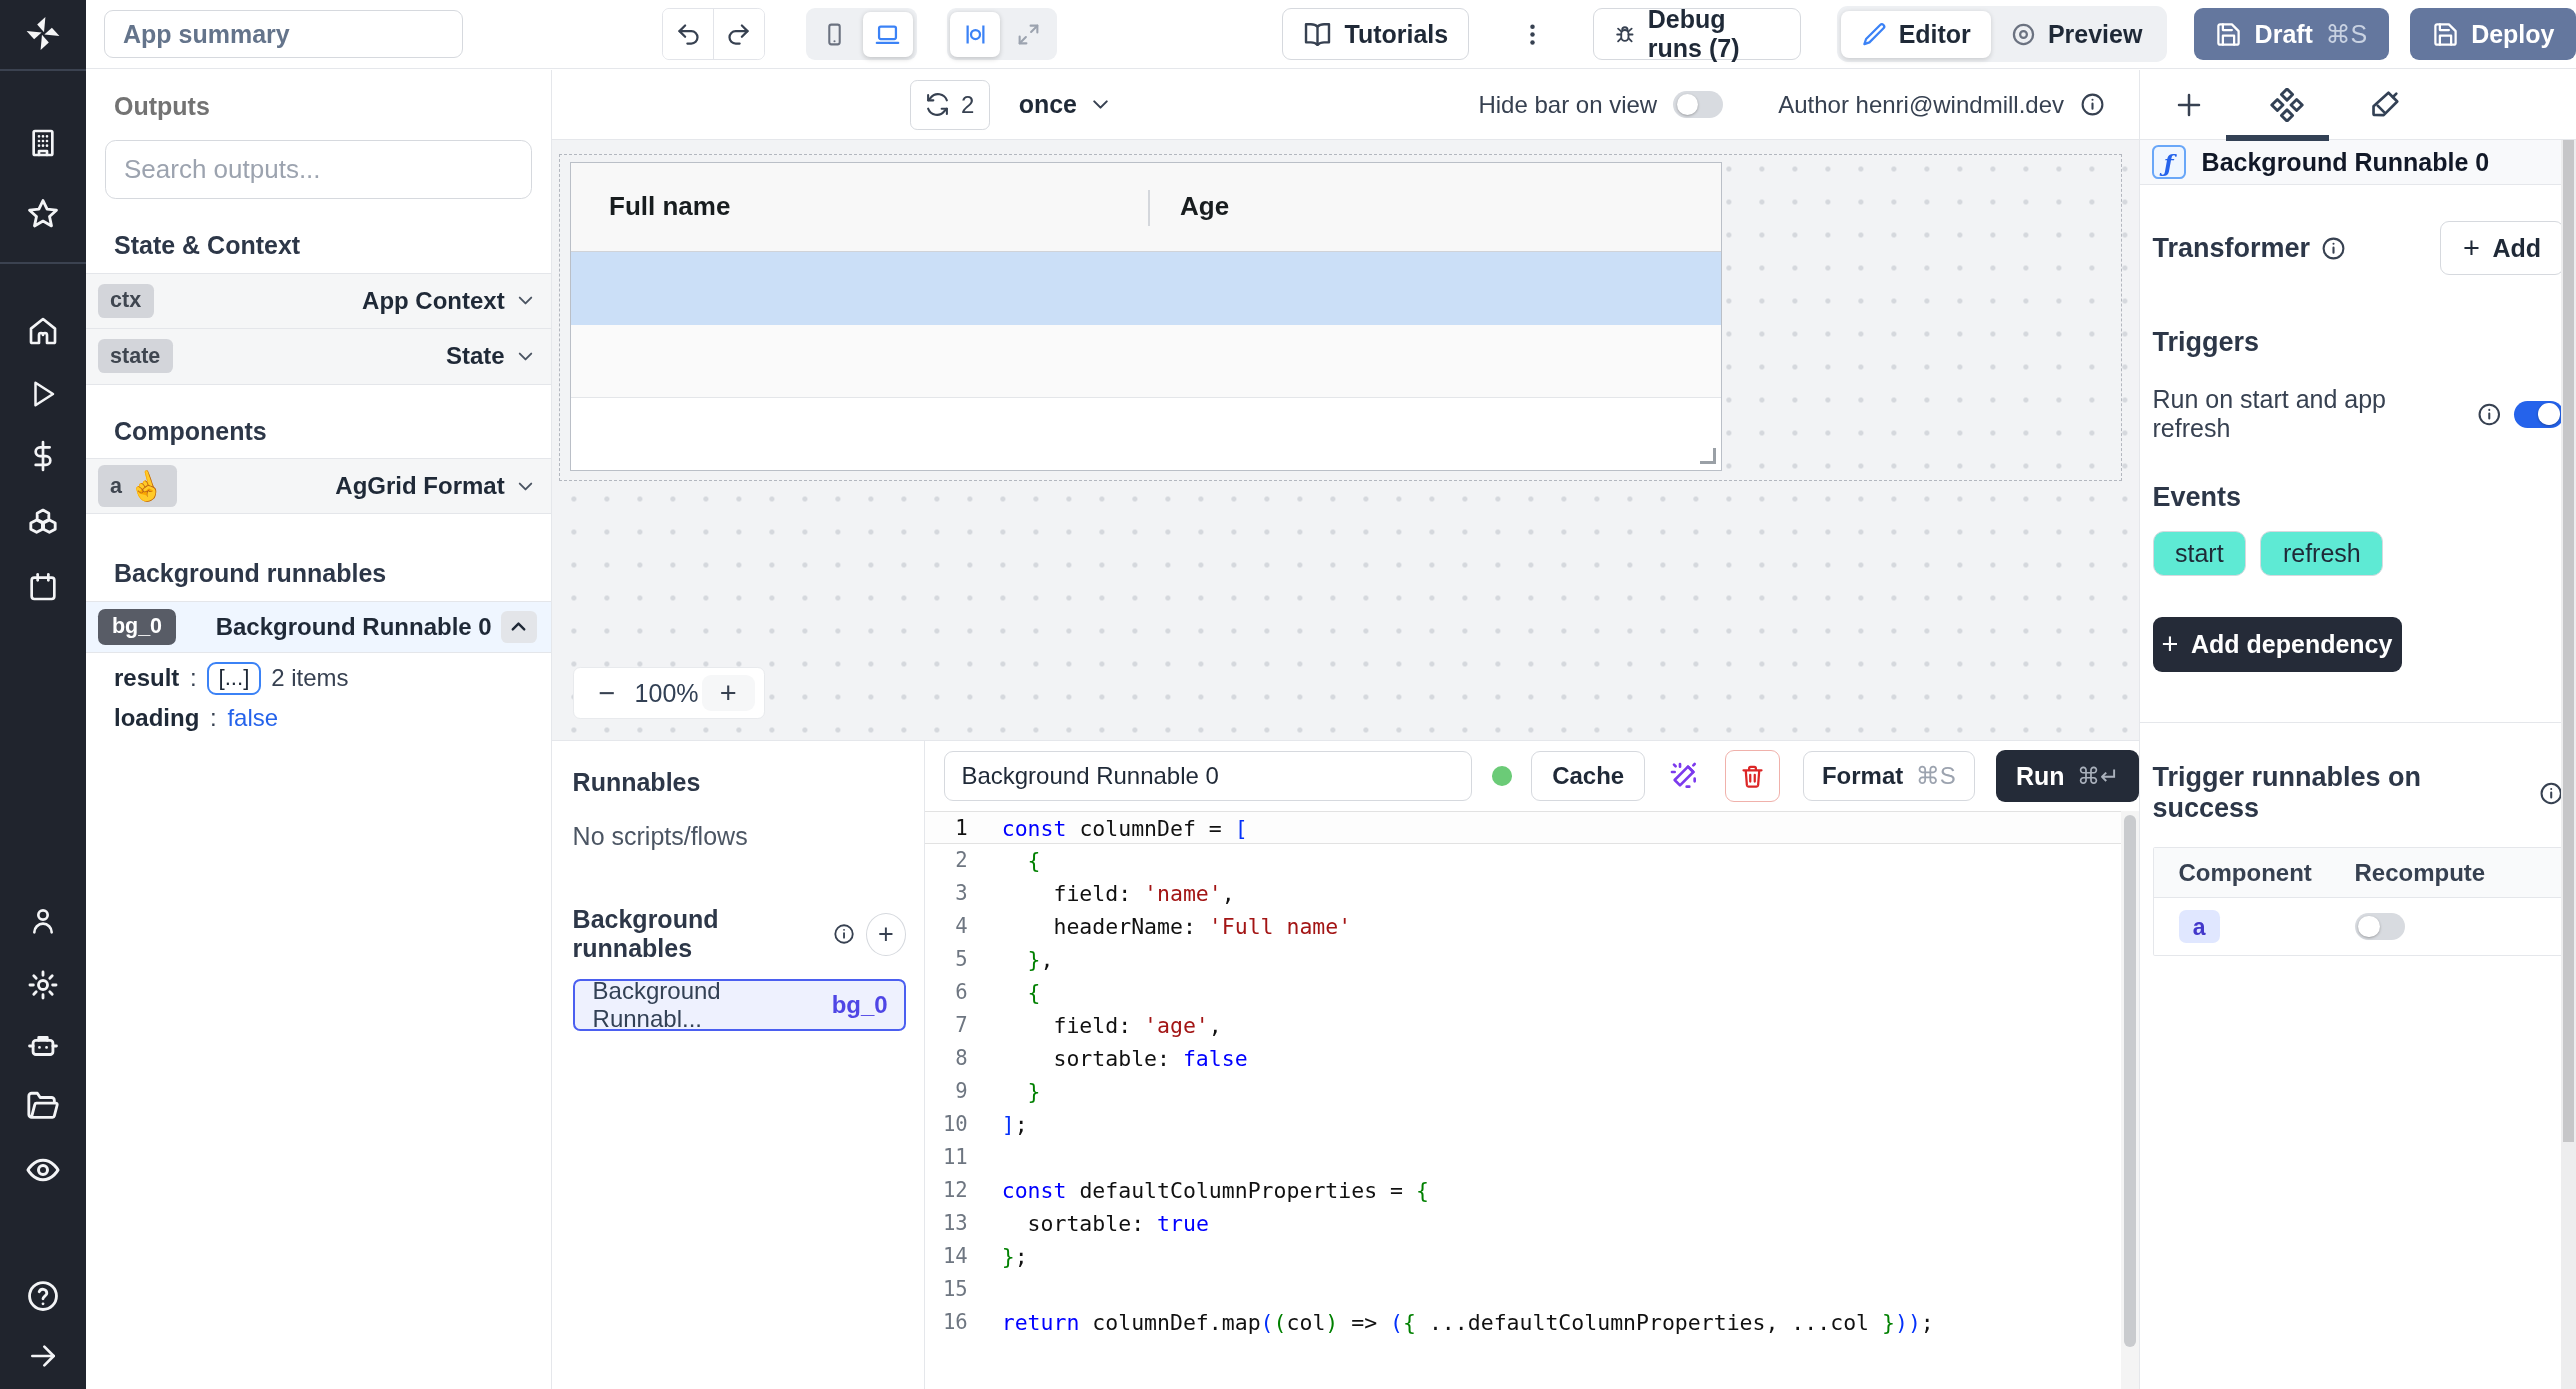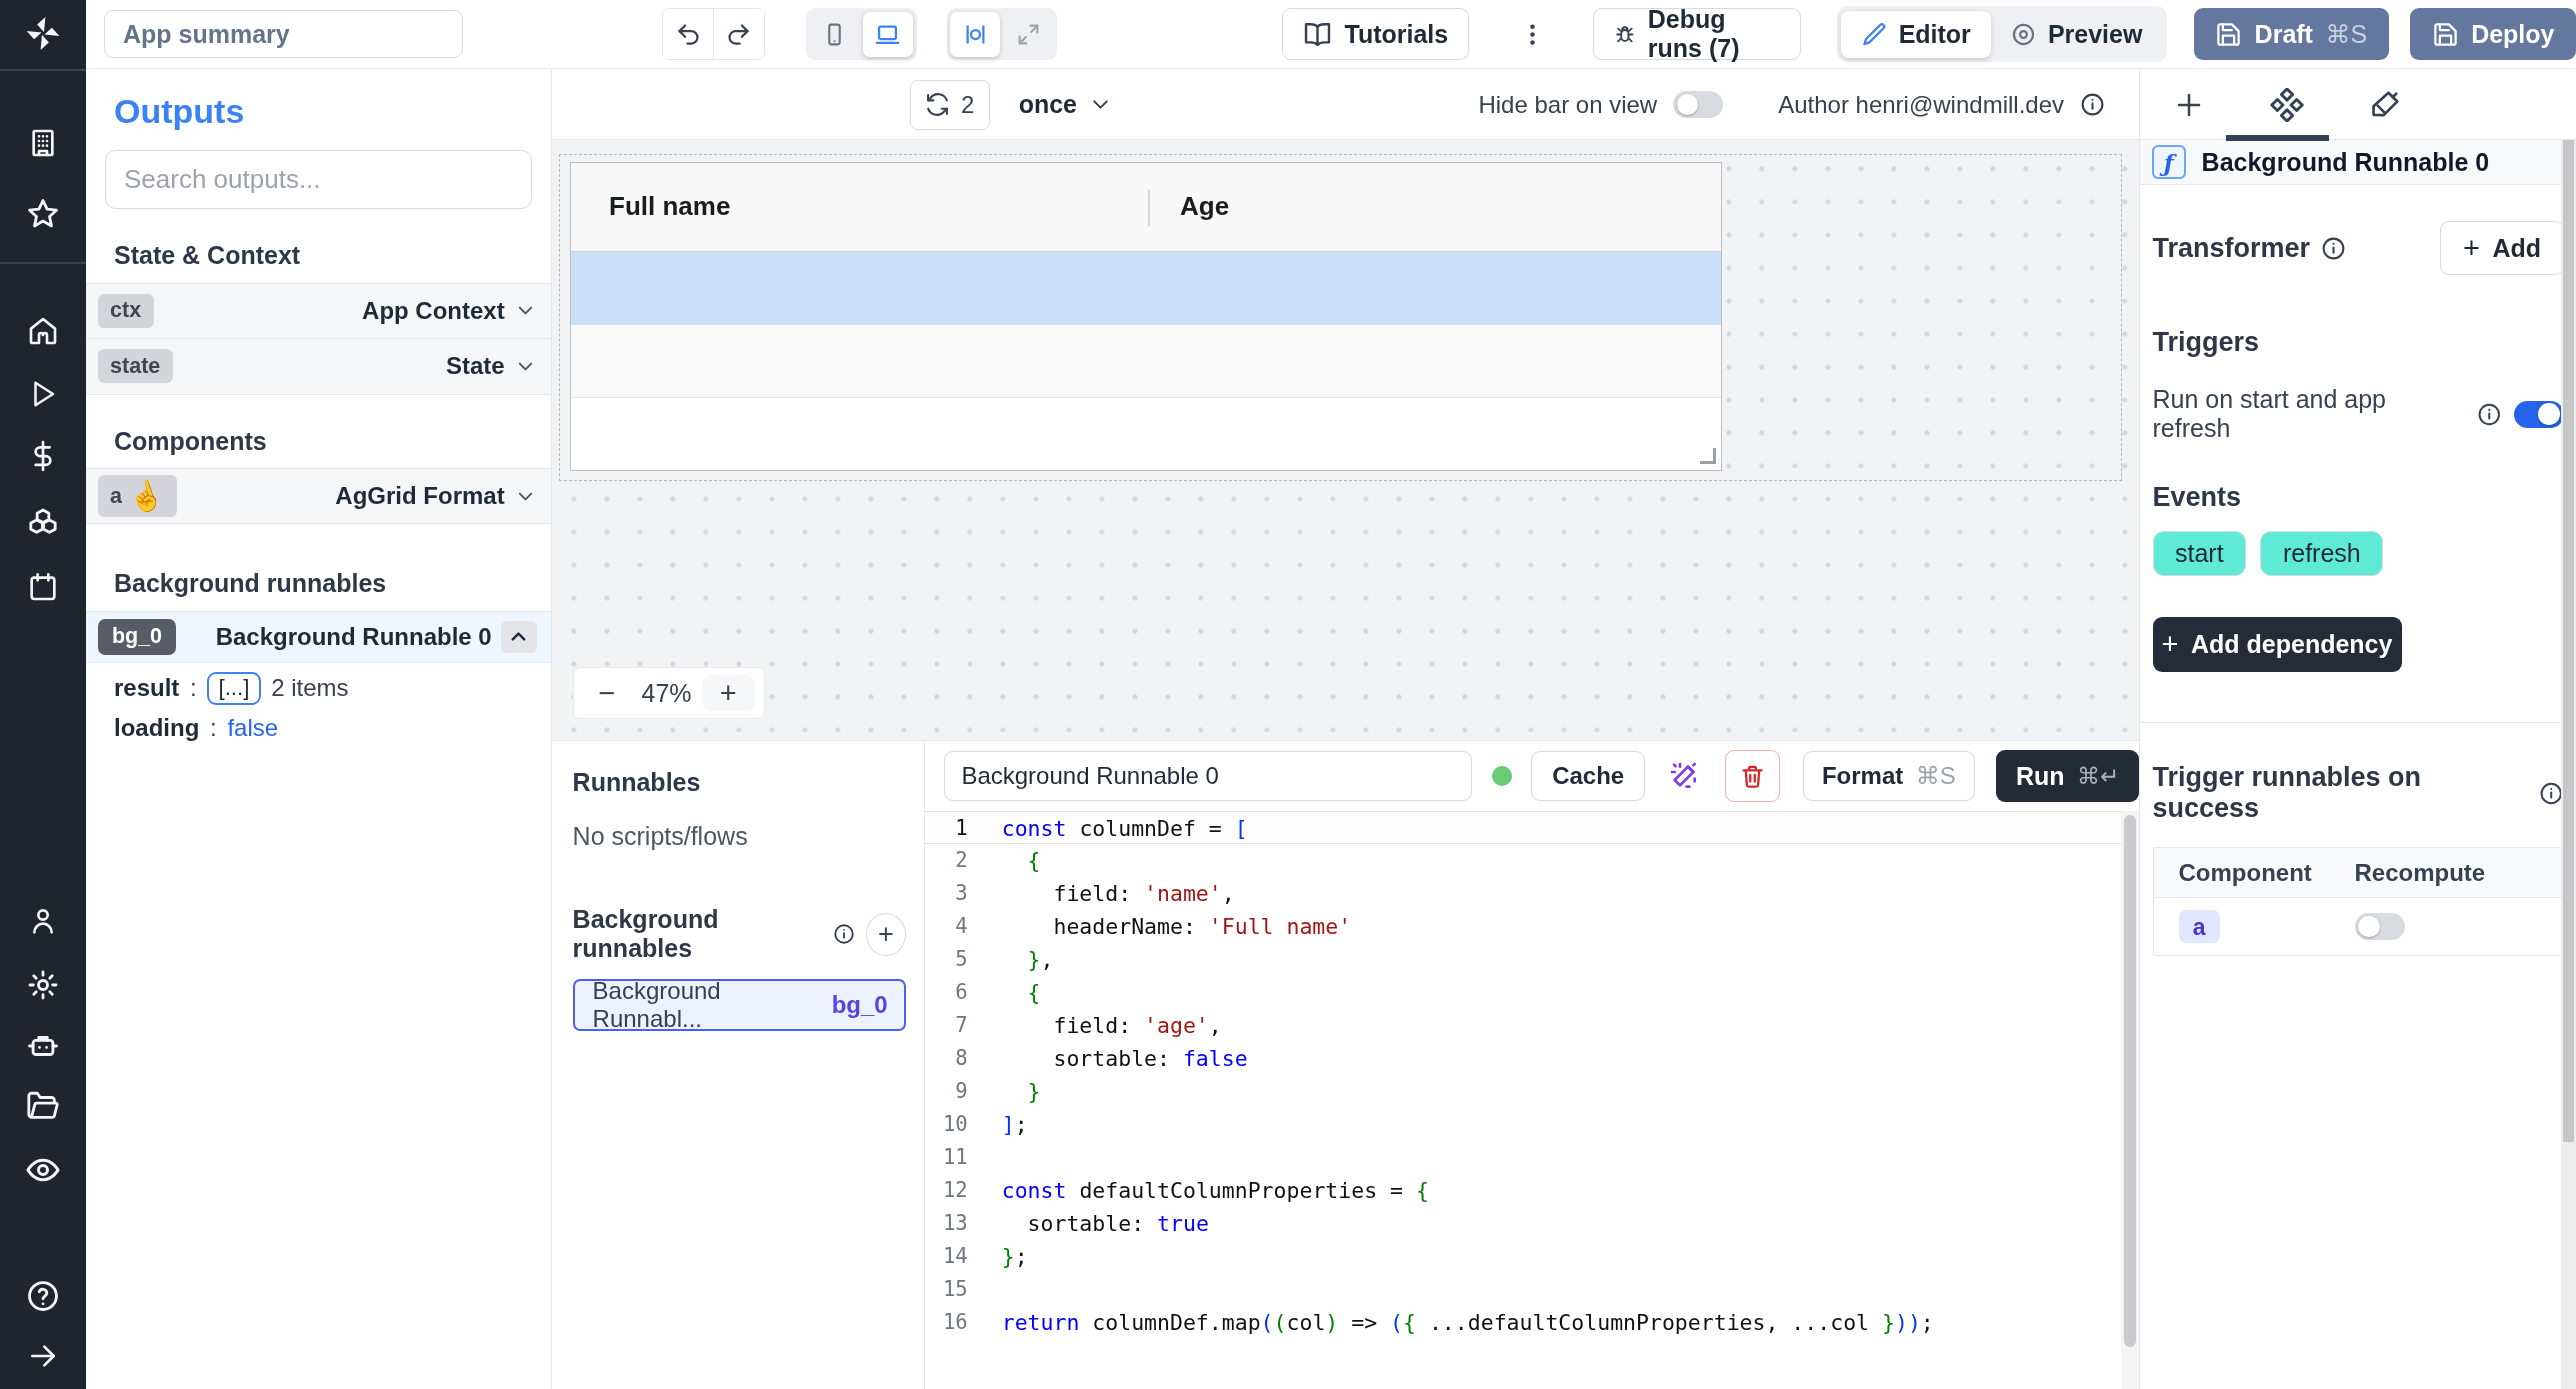--- a/index.html
+++ b/index.html
@@ -32,21 +32,21 @@
     padding:0 21.5px; font-size:25px; font-weight:700; color:#fff; }
   .bluebtn .kbd { color:#c9d2e2; font-weight:400; }
   .segview { display:flex; align-items:center; background:#eef0f3; border-radius:10.7px; padding:4.5px; }
   .segview .vbtn { height:47px; padding:0 19.7px; display:flex; align-items:center; gap:10.7px; font-size:25px;
     font-weight:600; color:#1f2937; border-radius:8px;justify-content:space-between; }
   .segview .vbtn.on { background:#fff; box-shadow:0 1.8px 5.4px rgba(0,0,0,.15); }
 
   
   .leftpanel { position:absolute; left:86px; top:70px; width:466px; height:1320px; background:#fff;
     border-right:0.9px solid #e5e7eb; }
-  .lp-title { font-size:34px; font-weight:700; color:#3b82f6; padding:21.5px 0 0 28px; }
+  .lp-title { font-size:25px; font-weight:700; color:#737373; padding:21.5px 0 0 28px; }
   .search { margin:19.7px 19px 0 19px; height:59px; border:1.8px solid #d6d9de; border-radius:10.7px; display:flex;
     align-items:center; padding:0 18px; font-size:26px; color:#9ca3af; }
   .lp-sub { font-size:25px; font-weight:700; color:#2d3748; padding:32px 0 12.5px 28px; }
   .lp-row { height:56px; background:#f5f6f7; border-top:0.9px solid #e4e6ea; border-bottom:0.9px solid #e4e6ea;
     display:flex; align-items:center; padding:0 14.3px 0 11.6px; }
   .lp-row + .lp-row { border-top:none; }
   .badge { background:#d3d5da; border-radius:6.3px; padding:4.5px 12.5px; font-size:21.5px; font-weight:700; color:#3f4650; }
   .lp-row .rlabel { margin-left:auto; font-size:24px; font-weight:700; color:#1f2937; display:flex; align-items:center; gap:9px; }
   .lp-row.sel { background:#eff6ff; }
   .badge.dark { background:#585c66; color:#fff; padding:5.4px 14.3px; border-radius:7.2px; }
@@ -481,21 +481,21 @@
         <div class="h2">Age</div>
       </div>
       <div class="row-blue"></div>
       <div class="row-white"></div>
       <div class="gt-rest">
         <div class="rsz"></div>
       </div>
     </div>
     <div class="zoomctl">
       <span class="zminus">−</span>
-      <span class="zpct">47%</span>
+      <span class="zpct">100%</span>
       <span class="zplus">+</span>
     </div>
   </div>
 
   <div class="bottom">
 
     <div class="runpanel">
       <h3>Runnables</h3>
       <div class="noflows">No scripts/flows</div>
       <div class="bgrun-head">

